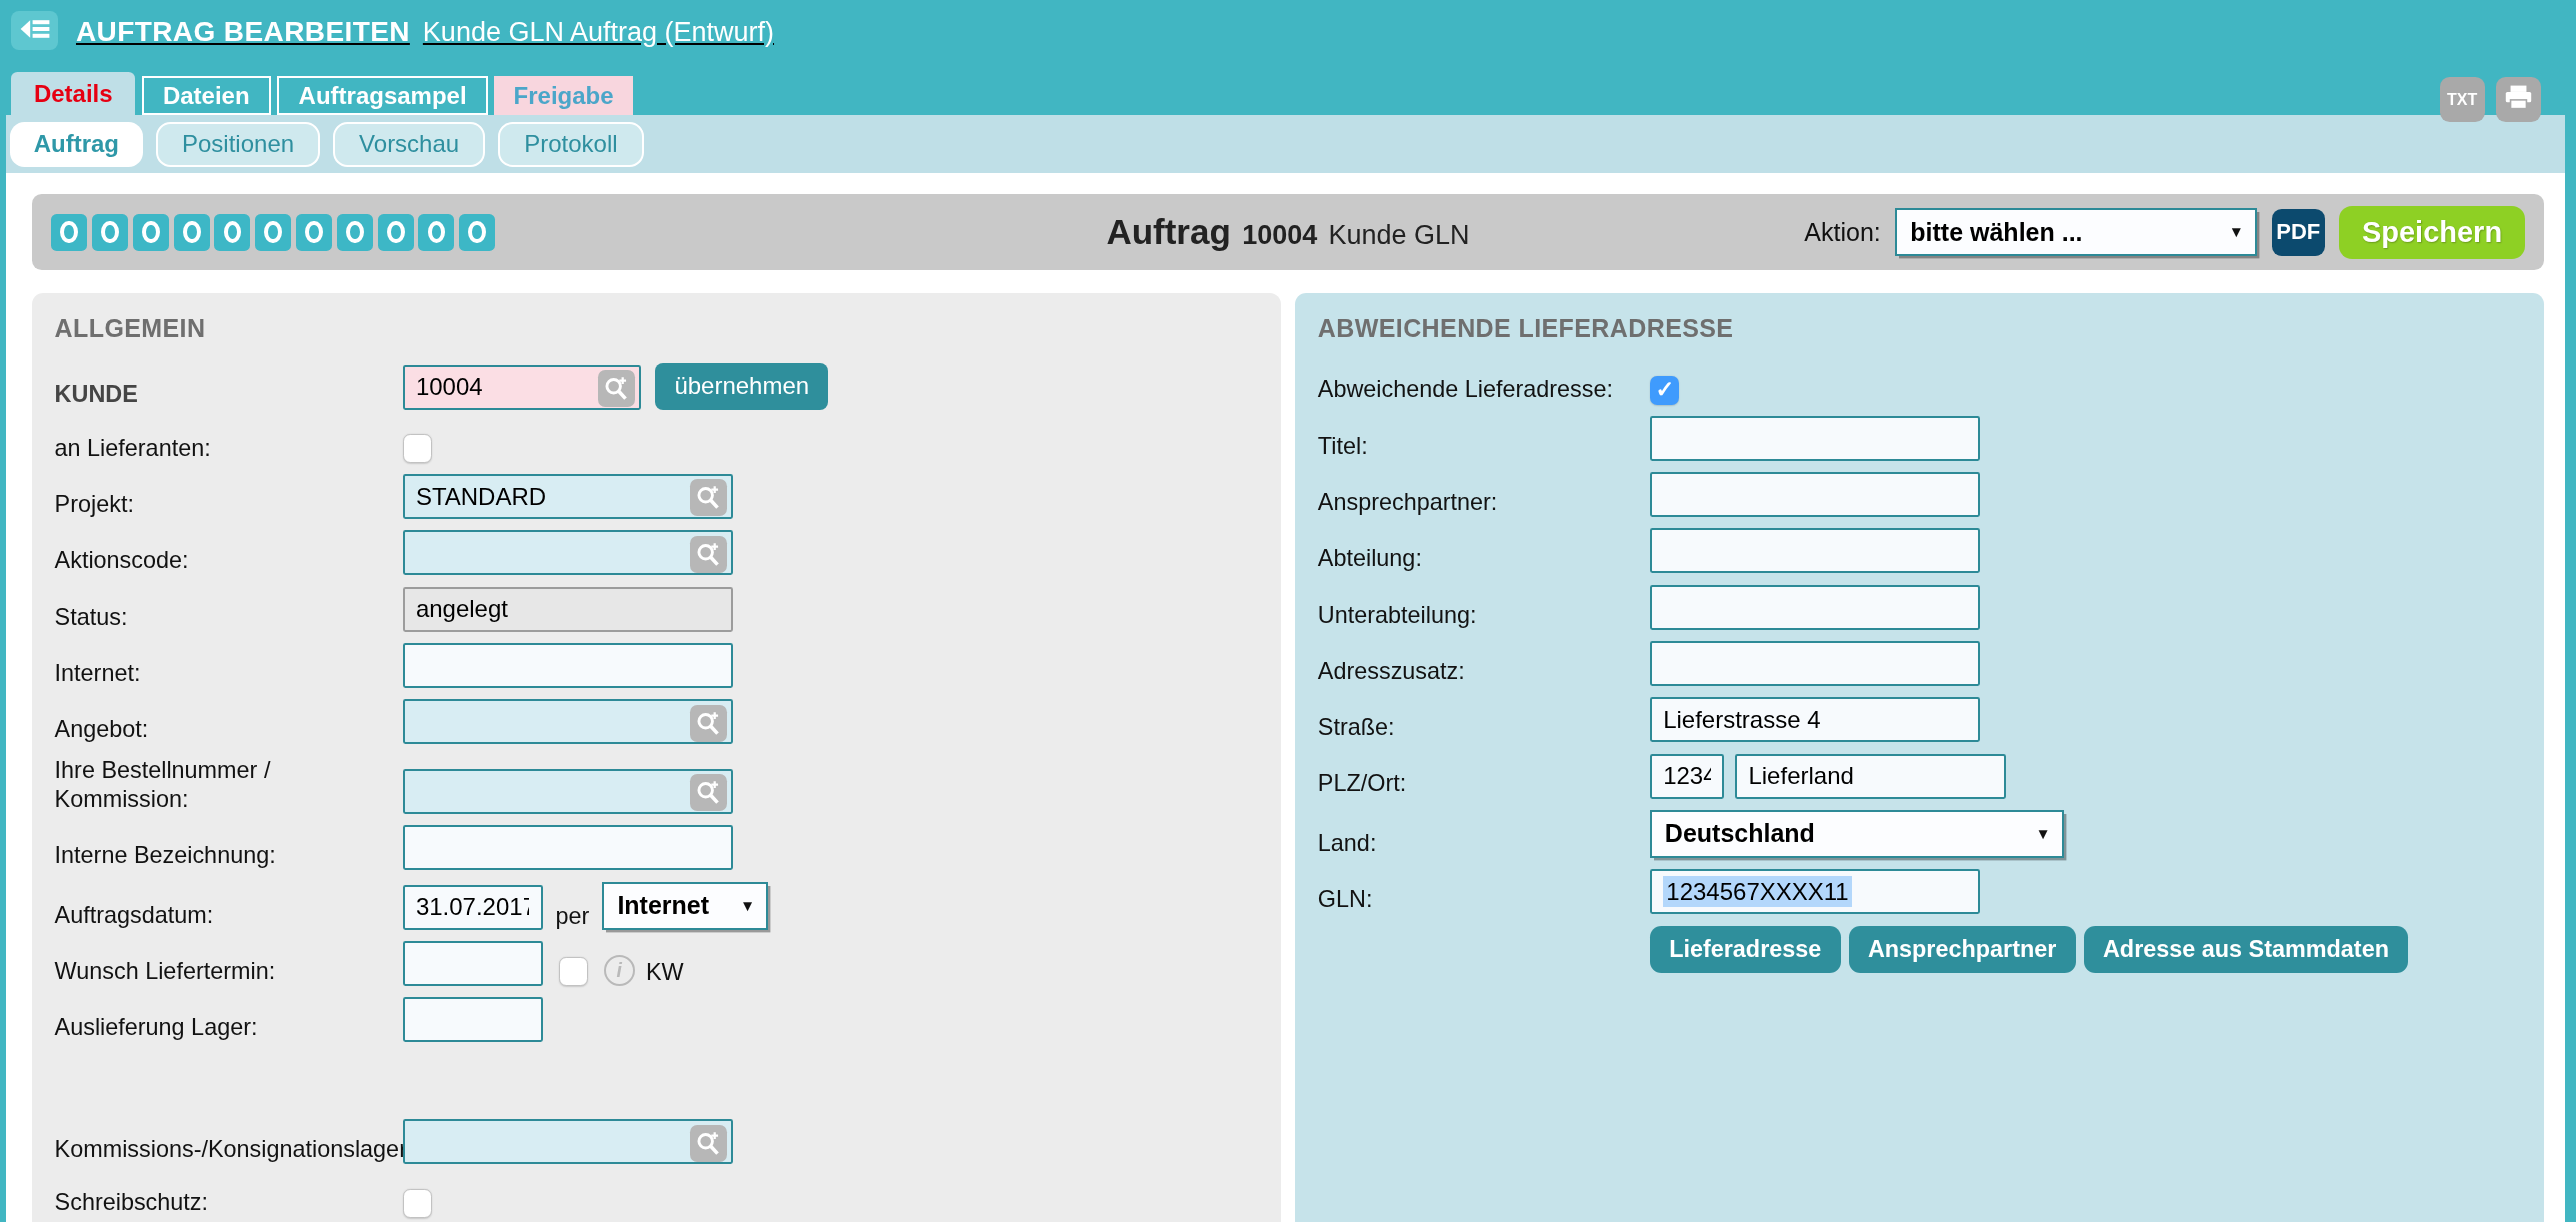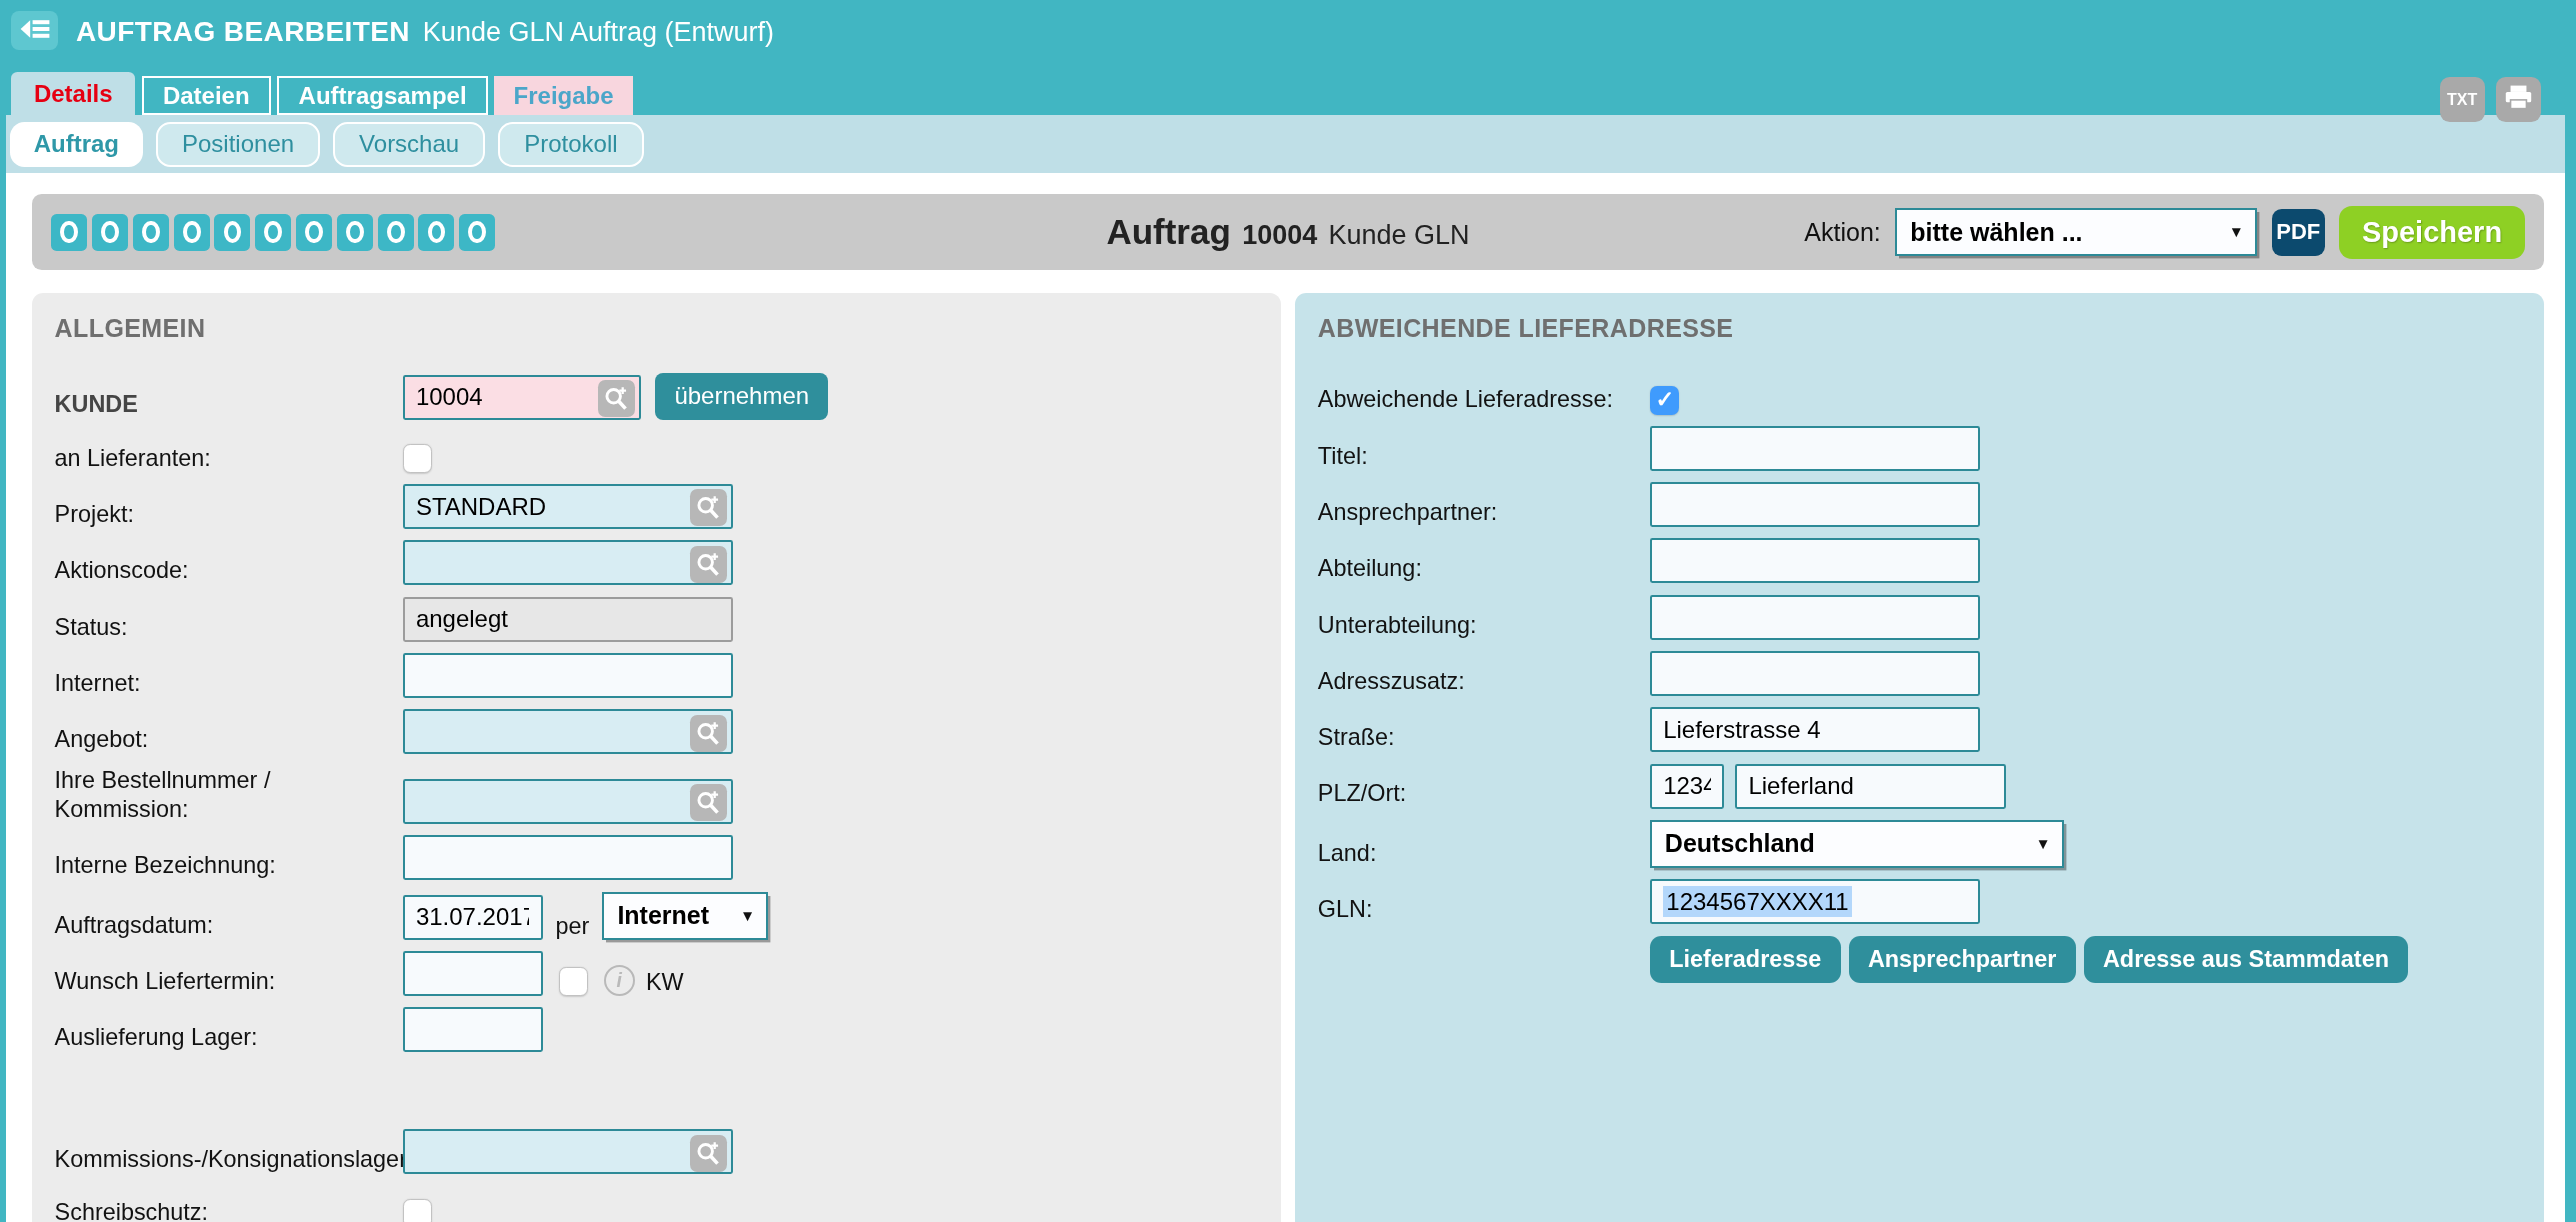--- a/index.html
+++ b/index.html
@@ -5,21 +5,21 @@
   * { margin:0; padding:0; box-sizing:border-box; }
   html,body { width:2576px; height:1223px; background:#ffffff; overflow:hidden;
               font-family:"Liberation Sans", sans-serif; }
   .page { position:relative; width:2576px; height:1223px; background:#fff; }
 
   .edge { position:absolute; top:0; bottom:0; background:#41b6c2; z-index:5; }
   .edge-l { left:0; width:6.4px; }
   .edge-r { right:0; width:11.3px; }
 
   
-  .topbar { background:#41b6c2; height:72px; padding:11.3px 0 0 11.3px; display:flex; align-items:flex-start; }
+  .topbar { background:#41b6c2; height:72px; padding:11.3px 0 0 11.3px; display:flex; align-items:flex-start;text-decoration:underline; }
   .back-btn { width:47px; height:39px; background:#5ec7d0; border-radius:8px; display:flex;
               align-items:center; justify-content:center; margin-right:17.7px; cursor:pointer; }
   .titles { display:flex; align-items:baseline; gap:13px; padding-top:4.8px; }
   .title-main { color:#fff; font-weight:bold; font-size:28px; letter-spacing:0.4px; }
   .title-sub  { color:#fff; font-size:27px; }
 
   
   .tabs1 { background:#41b6c2; display:flex; align-items:flex-end; padding-left:11.3px; height:43px; }
   .tab1 { height:39px; display:flex; align-items:center; padding:0 19.3px; margin-right:6.4px;
           font-size:24px; font-weight:bold; color:#fff; border:2.4px solid #fff; cursor:pointer; }
@@ -64,21 +64,21 @@
              cursor:pointer; }
   .save-btn { height:53px; background:#8ed024; border:none; border-radius:13px; color:#fff;
               font-weight:bold; font-size:29px; padding:0 22.6px; cursor:pointer;
               text-shadow:0.8px 0.8px 1.6px rgba(0,0,0,.25); }
 
   
   .panels { display:flex; gap:14.5px; margin:22.6px 32px 0; }
   .panel { border-radius:11.3px; height:939px; padding:21px 22.6px; }
   .panel-left { flex:1; background:#ececec; }
   .panel-right { flex:1; background:#c6e3ea; }
-  .sect-head { font-size:25px; font-weight:bold; color:#6f6f6f; margin-bottom:30px; letter-spacing:0.4px; }
+  .sect-head { font-size:25px; font-weight:bold; color:#6f6f6f; margin-bottom:20px; letter-spacing:0.4px; }
 
   .row { display:flex; align-items:flex-end; margin-bottom:11.3px; min-height:42px; }
   .row .lbl { width:348px; flex-shrink:0; font-size:23.4px; color:#121212; line-height:1.25; padding-right:8px; }
   .panel-right .row .lbl { width:332px; }
   .lbl.strong { font-weight:bold; color:#454545; }
 
   .input { position:relative; height:45px; border:2.4px solid #2d8a97; border-radius:2.4px;
            background:#f7fafd; display:flex; align-items:center; padding:0 11.3px; font-size:24px;
            color:#000; cursor:text; }
   .input .val { white-space:nowrap; overflow:hidden; }

